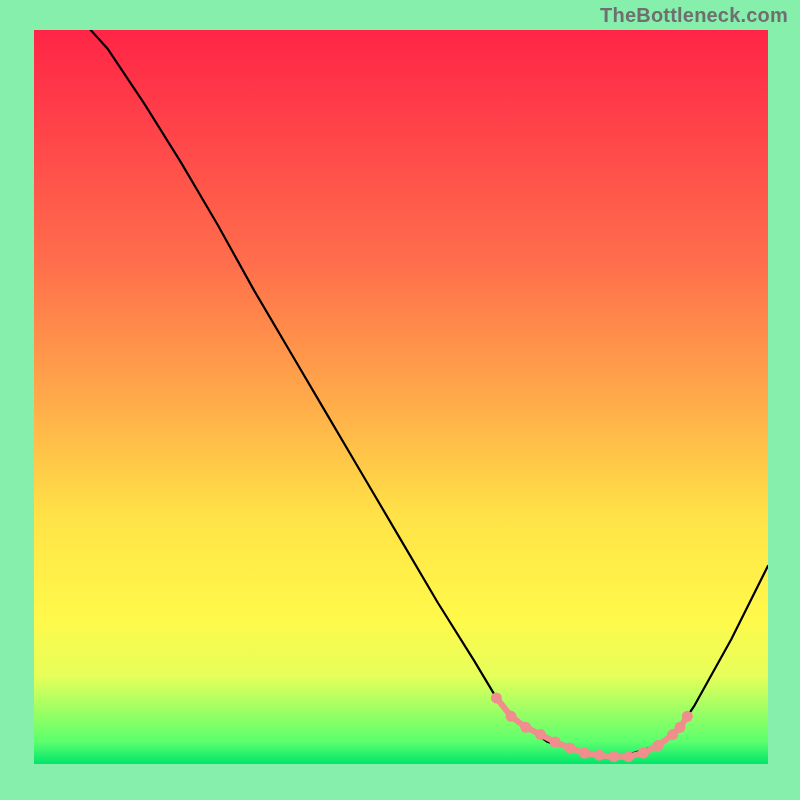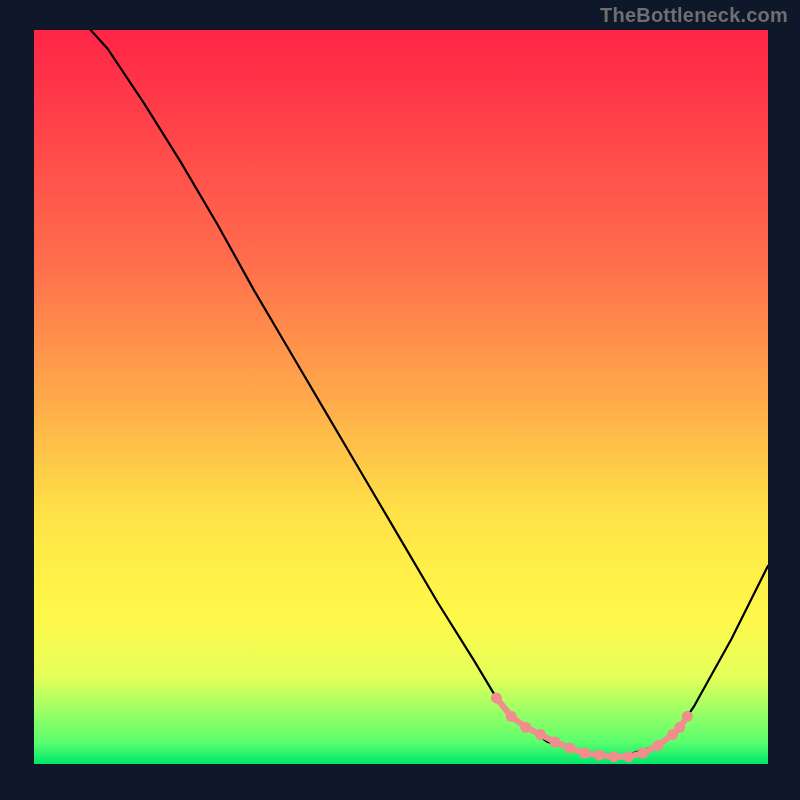--- a/index.html
+++ b/index.html
@@ -1,21 +1,21 @@
 <!DOCTYPE html>
 <html><head>
 <meta charset="utf-8">
 <style>
   * { margin: 0; padding: 0; box-sizing: border-box; }
   html, body { width: 800px; height: 800px; overflow: hidden; background: #000; }
   .frame {
     position: relative;
     width: 800px;
     height: 800px;
-    background: #0f172a;
+    background: #86efac;
   }
   .attribution {
     position: absolute;
     top: 4px;
     right: 12px;
     font-family: Arial, Helvetica, sans-serif;
     font-size: 20px;
     font-weight: 600;
     color: #6f6f6f;
     letter-spacing: 0.2px;

